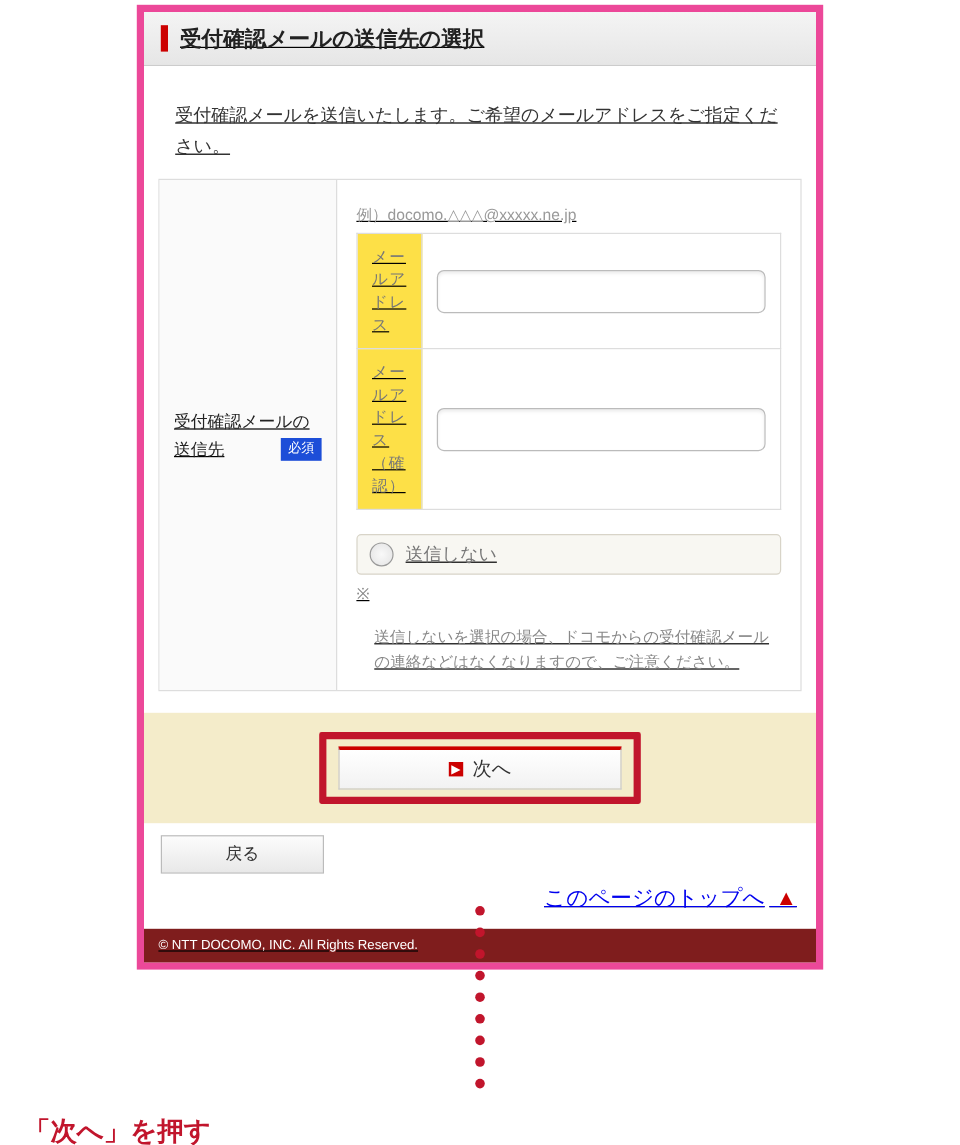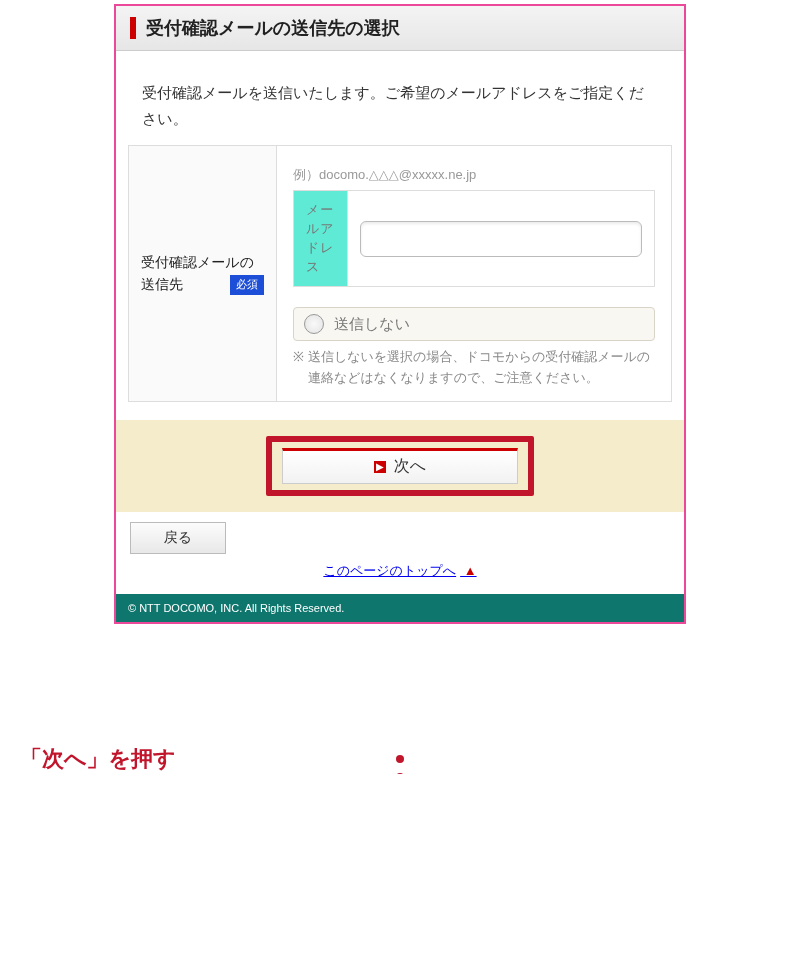--- a/index.html
+++ b/index.html
@@ -1,49 +1,49 @@
 <!DOCTYPE html>
 <html><head>
   <meta charset="utf-8">
   <style>
     * { box-sizing: border-box; margin: 0; padding: 0; }
     body { font-family: "Hiragino Kaku Gothic Pro", Meiryo, sans-serif; background: #fff; width: 800px; }
     .stage { width: 800px; position: relative; padding-top: 4px; }
-    .frame { width: 572px; margin: 0 auto; border: 2px solid #ec4899; background: #fff; }
+    .frame { width: 572px; margin: 0 auto; border: 6px solid #ec4899; background: #fff; text-decoration: underline; }
     .section-title { background: linear-gradient(#f4f4f4,#e6e6e6); border-bottom: 1px solid #ccc; padding: 10px 14px; display: flex; align-items: center; }
     .section-title .bar { width: 6px; height: 22px; background: #c00; margin-right: 10px; }
     .section-title .txt { font-size: 18px; font-weight: bold; color: #222; }
     .intro { padding: 29px 26px 14px; font-size: 15px; color: #333; line-height: 1.7; }
     .boxwrap { margin: 0 12px 18px; border: 1px solid #ddd; display: flex; }
     .leftcol { width: 148px; background: #fafafa; border-right: 1px solid #ddd; display: flex; align-items: center; justify-content: flex-start; padding: 14px 12px; }
     .leftcol-inner { font-size: 14px; color: #222; line-height: 1.6; text-align: left; position: relative; }
     .req { display: inline-block; background: #1d4ed8; color: #fff; font-size: 11px; padding: 1px 6px; float: right; margin-top: 2px; }
     .rightcol { flex: 1; padding: 14px 16px 12px; }
     .radio-row { display: flex; align-items: center; background: #f8f7f2; border: 1px solid #d8d4c8; border-radius: 4px; padding: 6px 10px; margin-bottom: 4px; }
     .radio-dot { width: 20px; height: 20px; border: 1px solid #999; border-radius: 50%; background: radial-gradient(#f9f9f9,#e3e3e3); margin-right: 10px; display: flex; align-items: center; justify-content: center; }
     .radio-dot.selected::after { content:""; width: 10px; height: 10px; border-radius: 50%; background: #666; }
     .radio-label { color: #777; font-size: 15px; }
     .example { text-align: left; color: #999; font-size: 13px; padding: 6px 8px 6px 0; }
     table.inputs { width: 100%; border-collapse: collapse; }
     table.inputs td { border: 1px solid #ddd; padding: 10px 12px; vertical-align: middle; }
-    td.il { width: 54px; background: #5eead4; color: #777; font-size: 13px; line-height: 1.45; letter-spacing: 1px; }
+    td.il { width: 54px; background: #fde047; color: #777; font-size: 13px; line-height: 1.45; letter-spacing: 1px; }
     td.iv input { width: 100%; height: 36px; border: 1px solid #bbb; border-radius: 6px; padding: 4px 8px; font-size: 14px; box-shadow: inset 0 2px 3px rgba(0,0,0,0.08); }
     .radio-row.second { margin-top: 20px; }
     .note { color: #888; font-size: 13px; line-height: 1.6; margin-top: 6px; display: flex; }
     .note .mark { flex: 0 0 auto; margin-right: 4px; }
-    .note .ntxt { flex: 1; }
+    .note .ntxt { flex: 1; margin-top: 36px; }
     .btnband { background: #f4ecca; padding: 16px 0; text-align: center; position: relative; }
     .next-highlight { display: inline-block; border: 6px solid #c1152c; padding: 6px 10px; border-radius: 2px; }
     .next-btn { display: inline-flex; align-items: center; justify-content: center; background: linear-gradient(#fff,#f2f2f2); border: 1px solid #ccc; border-top: 3px solid #c00; width: 236px; height: 36px; font-size: 16px; color: #333; cursor: pointer; }
     .next-btn .arrow { width: 12px; height: 12px; background: #c00; color:#fff; font-size:10px; display:inline-flex; align-items:center; justify-content:center; margin-right: 8px; }
     .back-row { padding: 10px 14px 4px; }
-    .back-btn { display:inline-flex; align-items:center; justify-content:center; background: linear-gradient(#fcfcfc,#e8e8e8); border: 1px solid #bbb; width: 96px; height: 32px; font-size: 14px; color: #333; cursor:pointer; }
-    .toplink { text-align: center; padding: 4px 16px 14px; font-size: 13px; color: #1040c0; }
+    .back-btn { display:inline-flex; align-items:center; justify-content:center; background: linear-gradient(#fcfcfc,#e8e8e8); border: 1px solid #bbb; width: 136px; height: 32px; font-size: 14px; color: #333; cursor:pointer; }
+    .toplink { text-align: right; padding: 4px 16px 14px; font-size: 18px; color: #1040c0; }
     .toplink .tri { color: #c00; margin-left: 4px; }
-    .footer { background: #0f766e; color: #fff; font-size: 11px; padding: 8px 12px; }
+    .footer { background: #7f1d1d; color: #fff; font-size: 11px; padding: 8px 12px; }
     .dots { position: absolute; left: 50%; transform: translateX(-50%); display: flex; flex-direction: column; align-items: center; }
     .dots span { width: 8px; height: 8px; background: #c1152c; border-radius: 50%; margin: 5px 0; }
     .caption { text-align: left; color: #c1152c; font-size: 22px; font-weight: bold; padding-top: 120px; padding-left: 20px; }
   </style>
 </head>
 <body>
 
 <div class="stage">
   <div class="frame">
     <div class="section-title">
@@ -59,20 +59,24 @@
           <span>受付確認メールの送信先</span>
           <span class="req">必須</span>
         </div>
       </div>
       <div class="rightcol">
         <div class="example">例）docomo.△△△@xxxxx.ne.jp</div>
         <table class="inputs">
           <tbody>
               <tr>
             <td class="il">メールアドレス</td>
+            <td class="iv"><input type="text" value="" style=""></td>
+          </tr>
+          <tr>
+            <td class="il">メールアドレス（確認）</td>
             <td class="iv"><input type="text" value="" style=""></td>
           </tr>
         </tbody>
           </table>
 
         <div class="radio-row second">
           <span class="radio-dot"></span>
           <span class="radio-label">送信しない</span>
         </div>
         <div class="note">

